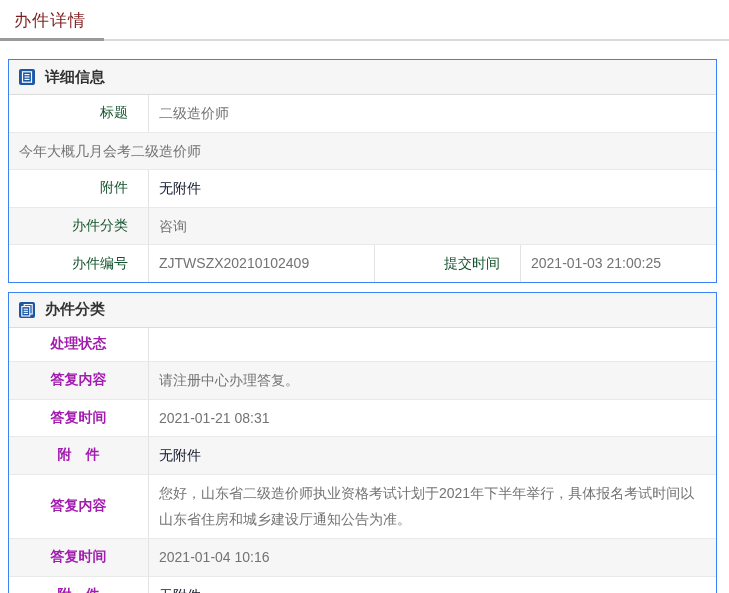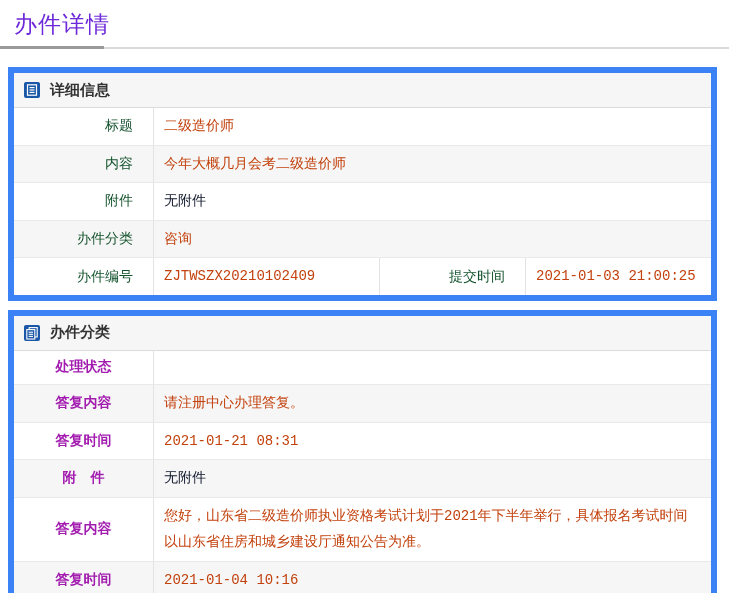--- a/index.html
+++ b/index.html
@@ -8,32 +8,31 @@
     font-family:"Liberation Sans","DejaVu Sans",sans-serif;
     color:#333; overflow:hidden;
   }
 
   
   .titlebar {
     position:relative;
     padding:9px 0 7px 14px;
     border-bottom:2px solid #d9d9d9;
   }
-  .page-title { font-size:23px; color:#6d28d9; letter-spacing:1px; }
+  .page-title { font-size:17px; color:#7f1d1d; letter-spacing:1px; }
   .active-underline {
     position:absolute; left:0; bottom:-2px;
     width:104px; height:3px; background:#9a9a9a;
   }
 
   
   .section {
     margin:18px 12px 0 8px;
-    border:6px solid #3b82f6;
+    border:1px solid #3b82f6;
     background:#fff;
-    font-family:Liberation Mono, monospace;
   }
   .section + .section { margin-top:9px; }
 
   .sec-header {
     height:34px; background:#f6f6f6;
     border-bottom:1px solid #dcdcdc;
     display:flex; align-items:center;
     padding-left:10px;
   }
   .sec-icon { width:16px; height:16px; display:inline-block; flex:0 0 16px; }
@@ -45,21 +44,21 @@
 
   .cell-label {
     width:140px; flex:0 0 140px; box-sizing:border-box;
     border-right:1px solid #e3e3e3;
     display:flex; align-items:center; justify-content:flex-end;
     padding:4px 20px 4px 4px;
     font-size:14px; color:#14532d;
   }
   .cell-value {
     flex:1 1 auto; display:flex; align-items:center;
-    padding:5px 10px; font-size:14px; color:#c2410c;
+    padding:5px 10px; font-size:14px; color:#737373;
     line-height:1.9; word-break:break-all;
   }
   .cell-value.muted { color:#0f172a; }
 
   
   .cell-value.fixed { flex:0 0 205px; width:205px; }
   .cell-label.mid {
     width:147px; flex:0 0 147px;
     border-left:1px solid #e3e3e3;
   }
@@ -90,21 +89,20 @@
       </svg>
     </span>
     <span class="sec-title">详细信息</span>
   </div>
   <div class="sec-body">
     <div class="row">
       <div class="cell-label">标题</div>
       <div class="cell-value">二级造价师</div>
     </div>
     <div class="row">
-      <div class="cell-label">内容</div>
       <div class="cell-value">今年大概几月会考二级造价师</div>
     </div>
     <div class="row">
       <div class="cell-label">附件</div>
       <div class="cell-value muted">无附件</div>
     </div>
     <div class="row">
       <div class="cell-label">办件分类</div>
       <div class="cell-value">咨询</div>
     </div>

